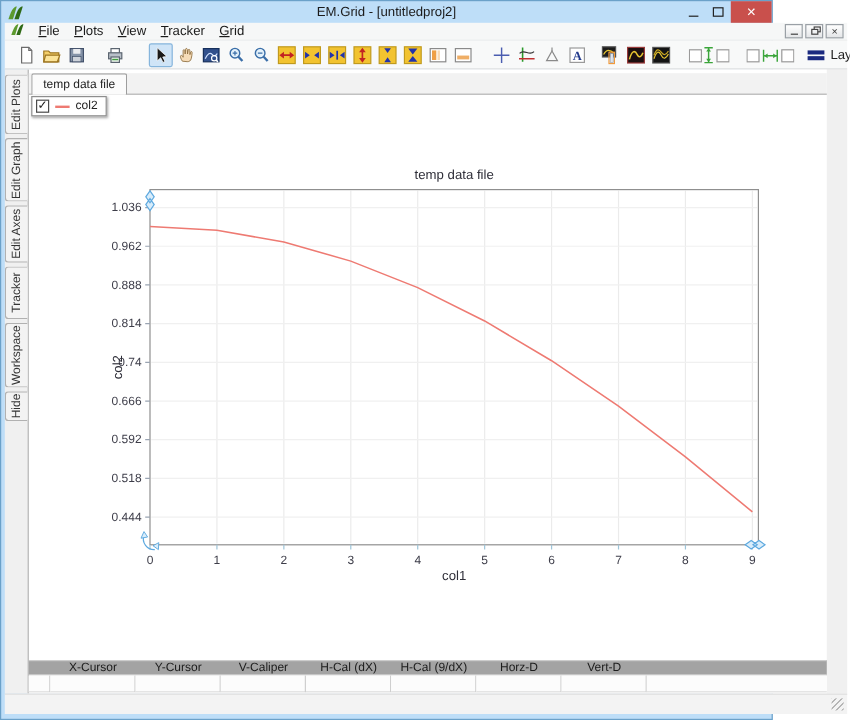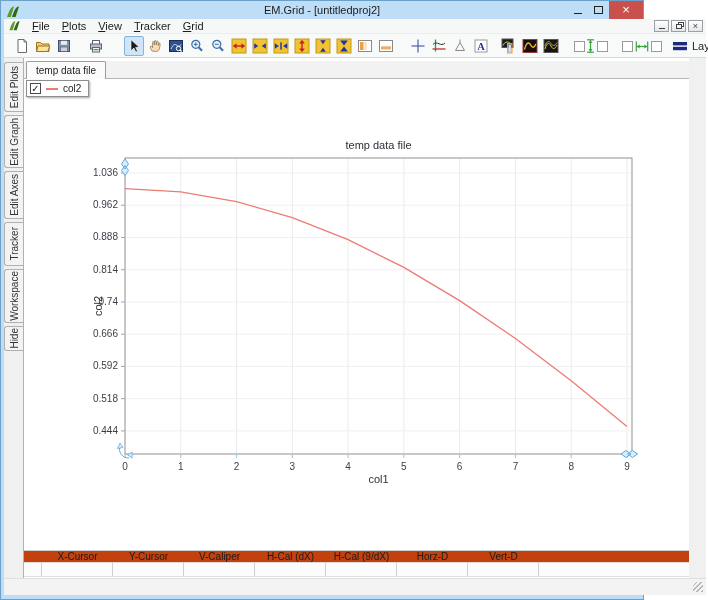--- a/index.html
+++ b/index.html
@@ -47,21 +47,21 @@
 
   .legend{position:absolute;left:2px;top:22px;background:#fff;border:1px solid #8d8d8d;box-shadow:1px 1px 2px rgba(0,0,0,.35);padding:2px 7px 2px 3px;display:flex;align-items:center;gap:5px;font-size:10px;color:#222;z-index:2}
   .legend .cb{width:11px;height:11px;border:1px solid #4a4a4a;background:#fff;font-size:10px;line-height:10px;text-align:center;color:#1a1a1a}
   .legend .dash{width:12px;border-top:2px solid #ee7a72}
 
   #chart{position:absolute;left:0;top:0}
   #chart text{font-family:"Liberation Sans",sans-serif}
 
   
   .readout{position:absolute;left:0;top:492px;width:100%;font-size:10px;color:#1c1c1c}
-  .readout .hdr{display:flex;height:13px;background:#c2410c;border-top:1px solid #cccccc;border-bottom:1px solid #dcdcdc;align-items:flex-start}
+  .readout .hdr{display:flex;height:13px;background:#a3a3a3;border-top:1px solid #cccccc;border-bottom:1px solid #dcdcdc;align-items:flex-start}
   .readout .hdr .col{text-align:center}
   .readout .vals{display:flex;height:14px;background:#fff}
   .readout .vals .cell{border-right:1px solid #cfcfcf;border-bottom:1px solid #dedede;background:#fcfcfc}
   .col-stub{width:18px;flex:0 0 auto}
   .col{width:71px;flex:0 0 auto}
   .col-fill{flex:1}
 
   
   .statusbar{position:absolute;left:3px;top:577px;width:702px;height:17px;background:#f3f3f3;border-top:1px solid #dfdfdf}
   .grip{position:absolute;right:3px;bottom:3px;width:10px;height:10px;background:repeating-linear-gradient(135deg,transparent 0 2.2px,#b5b5b5 2.2px 3.4px)}

